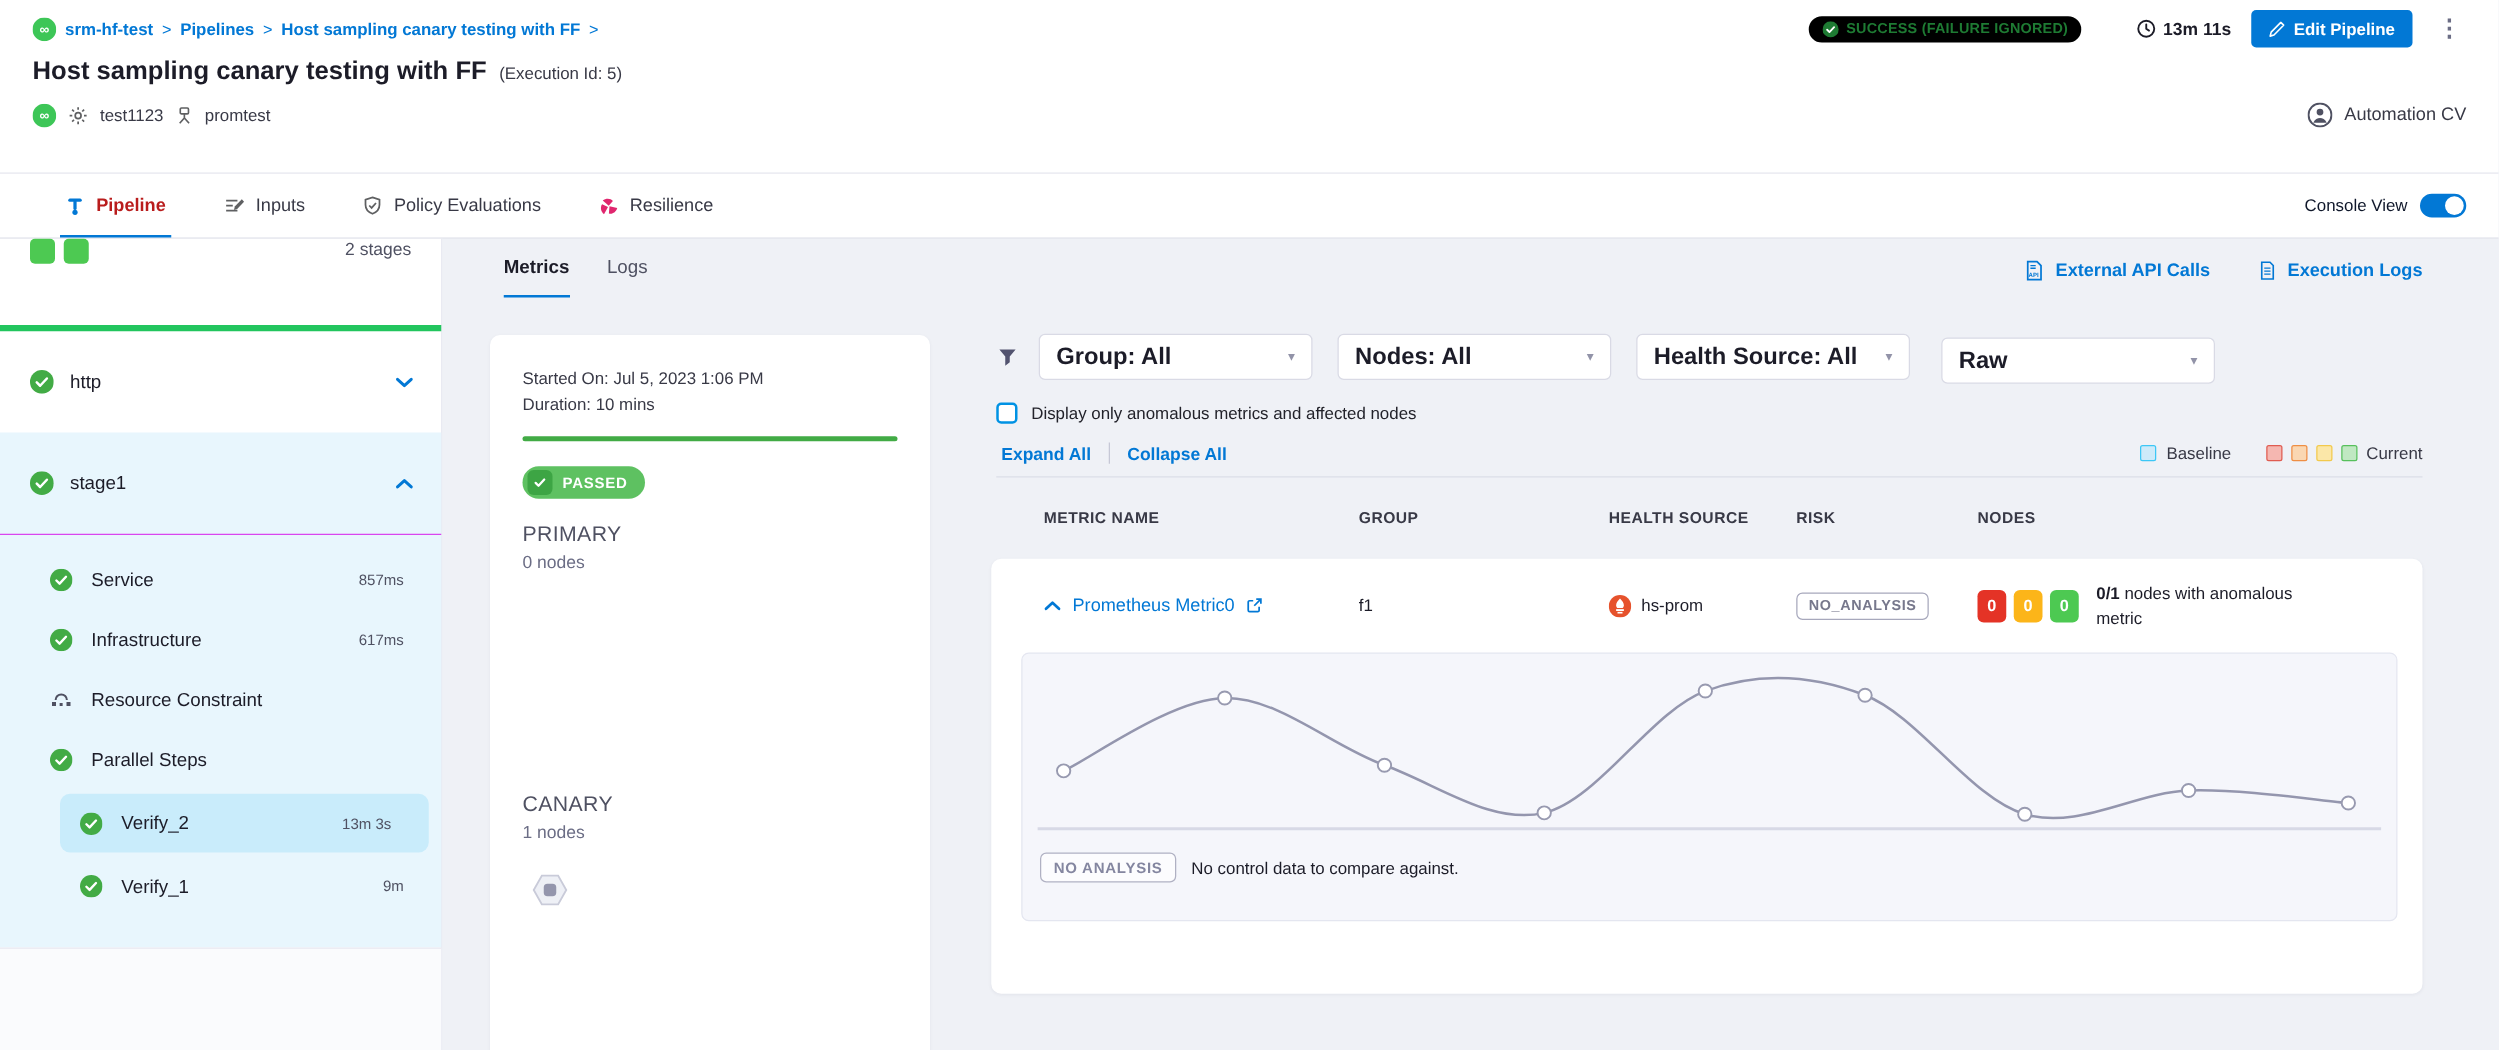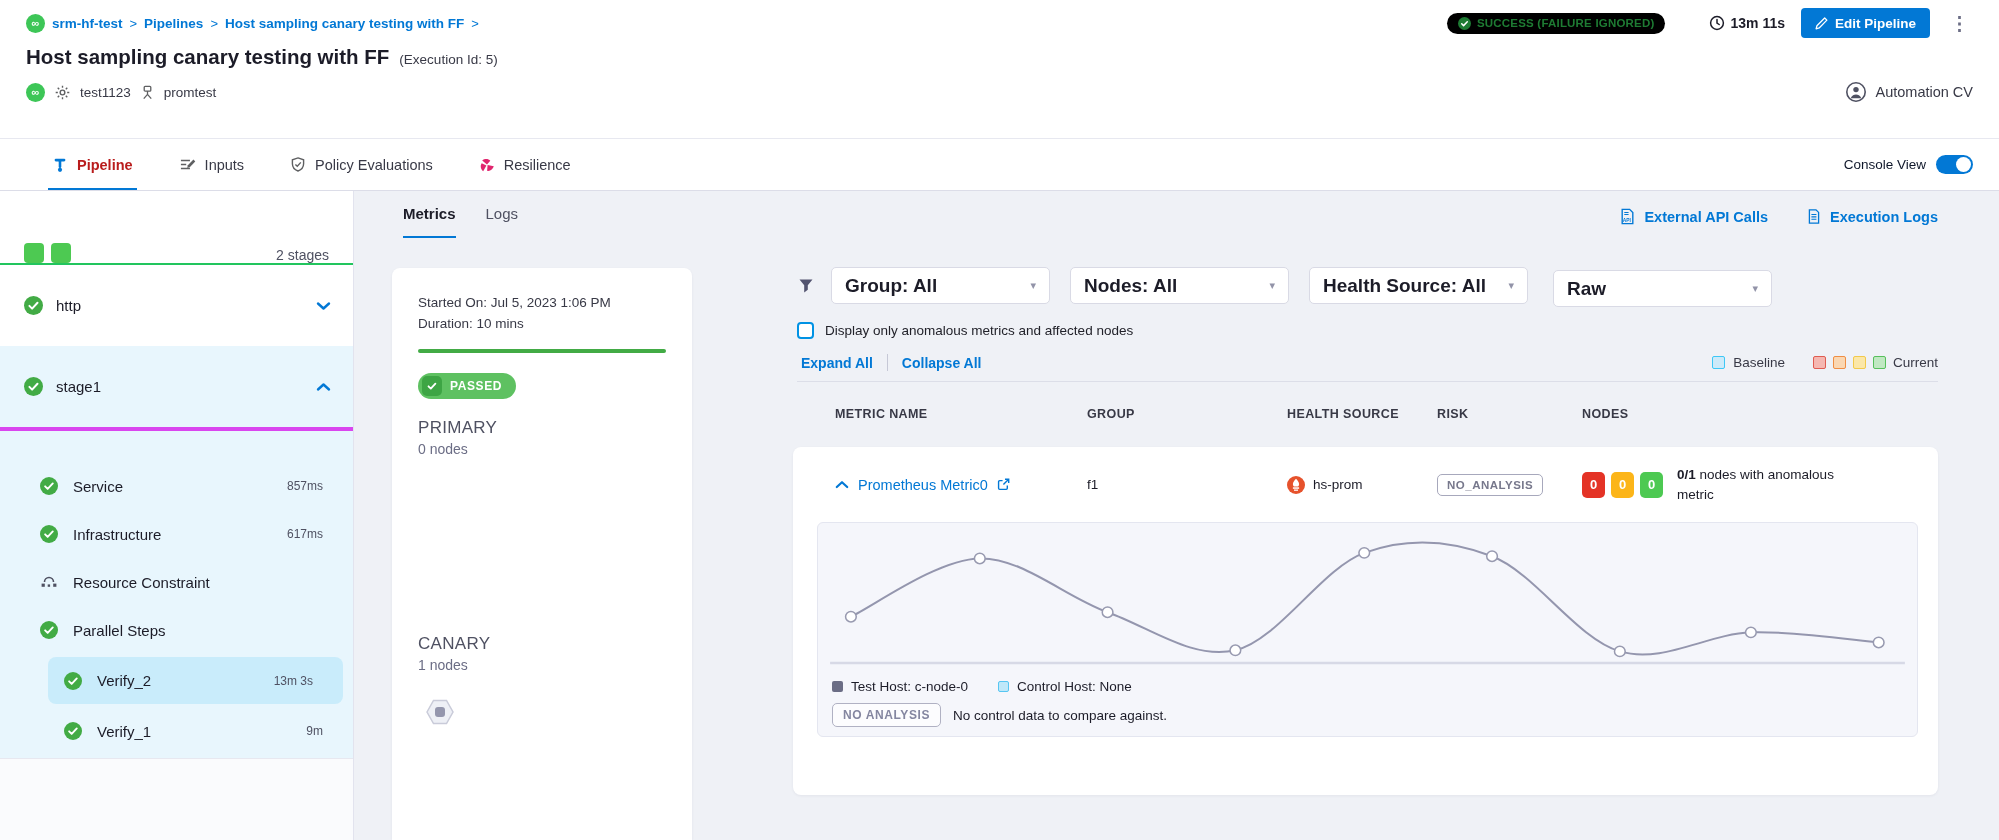--- a/index.html
+++ b/index.html
@@ -34,42 +34,42 @@
   .tabbar-right { margin-left:auto; display:flex; align-items:center; gap:10px; }
   .console-label { font-size:13.5px; color:#0f172a; }
   .toggle { width:37px; height:19px; border-radius:10px; background:#0278d5; position:relative; cursor:pointer; }
   .toggle .knob { position:absolute; right:2px; top:2px; width:15px; height:15px; border-radius:50%; background:#fff; }
 
   
   .content { display:flex; height:649px; }
 
   
   .sidebar { width:354px; background:#fff; border-right:1px solid #e2e3ee; display:flex; flex-direction:column; flex-shrink:0; }
-  .stage-summary { height:74px; display:flex; align-items:flex-end; padding:0 24px; border-bottom:2px solid #22c55e; }
+  .stage-summary { height:74px; display:flex; align-items:flex-start; padding:0 24px; border-bottom:5px solid #22c55e; }
   .sq { width:20px; height:20px; border-radius:4px; background:#4dc952; margin-right:7px; }
   .stage-count { margin-left:auto; font-size:14px; color:#4f5162; }
   .stage-row { height:81px; display:flex; align-items:center; padding:0 22px 0 24px; cursor:pointer; }
   .stage-row .lbl { font-size:15px; color:#1c1c28; margin-left:13px; }
   .stage-row .chev { margin-left:auto; }
   .stage1-block { background:#e8f6fd; height:412px; }
-  .steps { border-top:4px solid #d946ef; padding-top:31px; }
+  .steps { border-top:1px solid #d946ef; padding-top:12px; }
   .step { height:48px; display:flex; align-items:center; padding:0 30px 0 40px; cursor:pointer; }
   .step .lbl { font-size:15px; color:#1c1c28; margin-left:15px; }
   .step .dur { margin-left:auto; font-size:12px; color:#4f5162; }
   .substep { padding-left:64px; }
   .substep.selected { background:#c9ecfb; border-radius:8px; margin:3px 10px 3px 48px; padding-left:16px; height:47px; }
   .sidebar-footer { flex:1; background:#fafbfd; border-top:1px solid #e7e8f0; }
 
   
   .main { position:relative; flex:1; background:#eff1f6; }
   .exec-tabs { position:absolute; left:49px; top:14px; display:flex; gap:30px; }
   .exec-tab { font-size:15px; color:#4f5162; padding-bottom:14px; border-bottom:2.5px solid transparent; cursor:pointer; }
   .exec-tab.active { color:#1c1c28; font-weight:bold; border-bottom-color:#0278d5; }
 
-  .exec-card { position:absolute; left:38px; top:77px; width:300px; bottom:0; background:#fff; border-radius:8px 8px 0 0; padding:24px 26px; box-shadow:0 1px 3px rgba(40,41,61,.06); }
+  .exec-card { position:absolute; left:38px; top:77px; width:352px; bottom:0; background:#fff; border-radius:8px 8px 0 0; padding:24px 26px; box-shadow:0 1px 3px rgba(40,41,61,.06); }
   .started-line { font-size:13.5px; color:#383946; line-height:21px; }
   .progressbar { height:4px; border-radius:2px; background:#42ab45; margin-top:15px; }
   .passed-badge { display:inline-flex; align-items:center; gap:8px; background:#5ec161; border-radius:14px; padding:3px 14px 3px 4px; margin-top:20px; }
   .passed-badge .inner { width:20px; height:20px; border-radius:5px; background:#3da544; display:flex; align-items:center; justify-content:center; }
   .passed-badge .txt { color:#fff; font-size:12px; font-weight:bold; letter-spacing:.6px; }
   .group-label { font-size:17px; color:#4f5162; letter-spacing:.3px; margin-top:19px; }
   .group-nodes { font-size:14px; color:#6b6d85; margin-top:3px; }
   .canary-spacer { height:158px; }
   .hex-node { margin-top:21px; margin-left:2px; cursor:pointer; }
 
@@ -470,30 +470,20 @@
                 <circle cx="24.288" cy="81.68" r="5.2" fill="#fff" stroke="#989ab0" stroke-width="1.5"></circle>
                 <circle cx="149.952" cy="23.439999999999998" r="5.2" fill="#fff" stroke="#989ab0" stroke-width="1.5"></circle>
                 <circle cx="274.56" cy="77.19999999999999" r="5.2" fill="#fff" stroke="#989ab0" stroke-width="1.5"></circle>
                 <circle cx="399.16799999999995" cy="115.28" r="5.2" fill="#fff" stroke="#989ab0" stroke-width="1.5"></circle>
                 <circle cx="524.8320000000001" cy="17.83999999999999" r="5.2" fill="#fff" stroke="#989ab0" stroke-width="1.5"></circle>
                 <circle cx="649.4399999999999" cy="21.200000000000003" r="5.2" fill="#fff" stroke="#989ab0" stroke-width="1.5"></circle>
                 <circle cx="774.048" cy="116.4" r="5.2" fill="#fff" stroke="#989ab0" stroke-width="1.5"></circle>
                 <circle cx="901.8240000000001" cy="97.36" r="5.2" fill="#fff" stroke="#989ab0" stroke-width="1.5"></circle>
                 <circle cx="1026.432" cy="107.44" r="5.2" fill="#fff" stroke="#989ab0" stroke-width="1.5"></circle>
               </svg>
-            <div class="host-row">
-              <div class="host-item">
-                <span class="host-sq hs-test"></span>
-                <span>Test Host: c-node-0</span>
-              </div>
-              <div class="host-item">
-                <span class="host-sq hs-control"></span>
-                <span>Control Host: None</span>
-              </div>
-            </div>
             <div class="noanalysis-row">
               <span class="na-pill">NO ANALYSIS</span>
               <span class="na-msg">No control data to compare against.</span>
             </div>
           </div>
         </div>
 
       </div>
     </div>
   </div>

